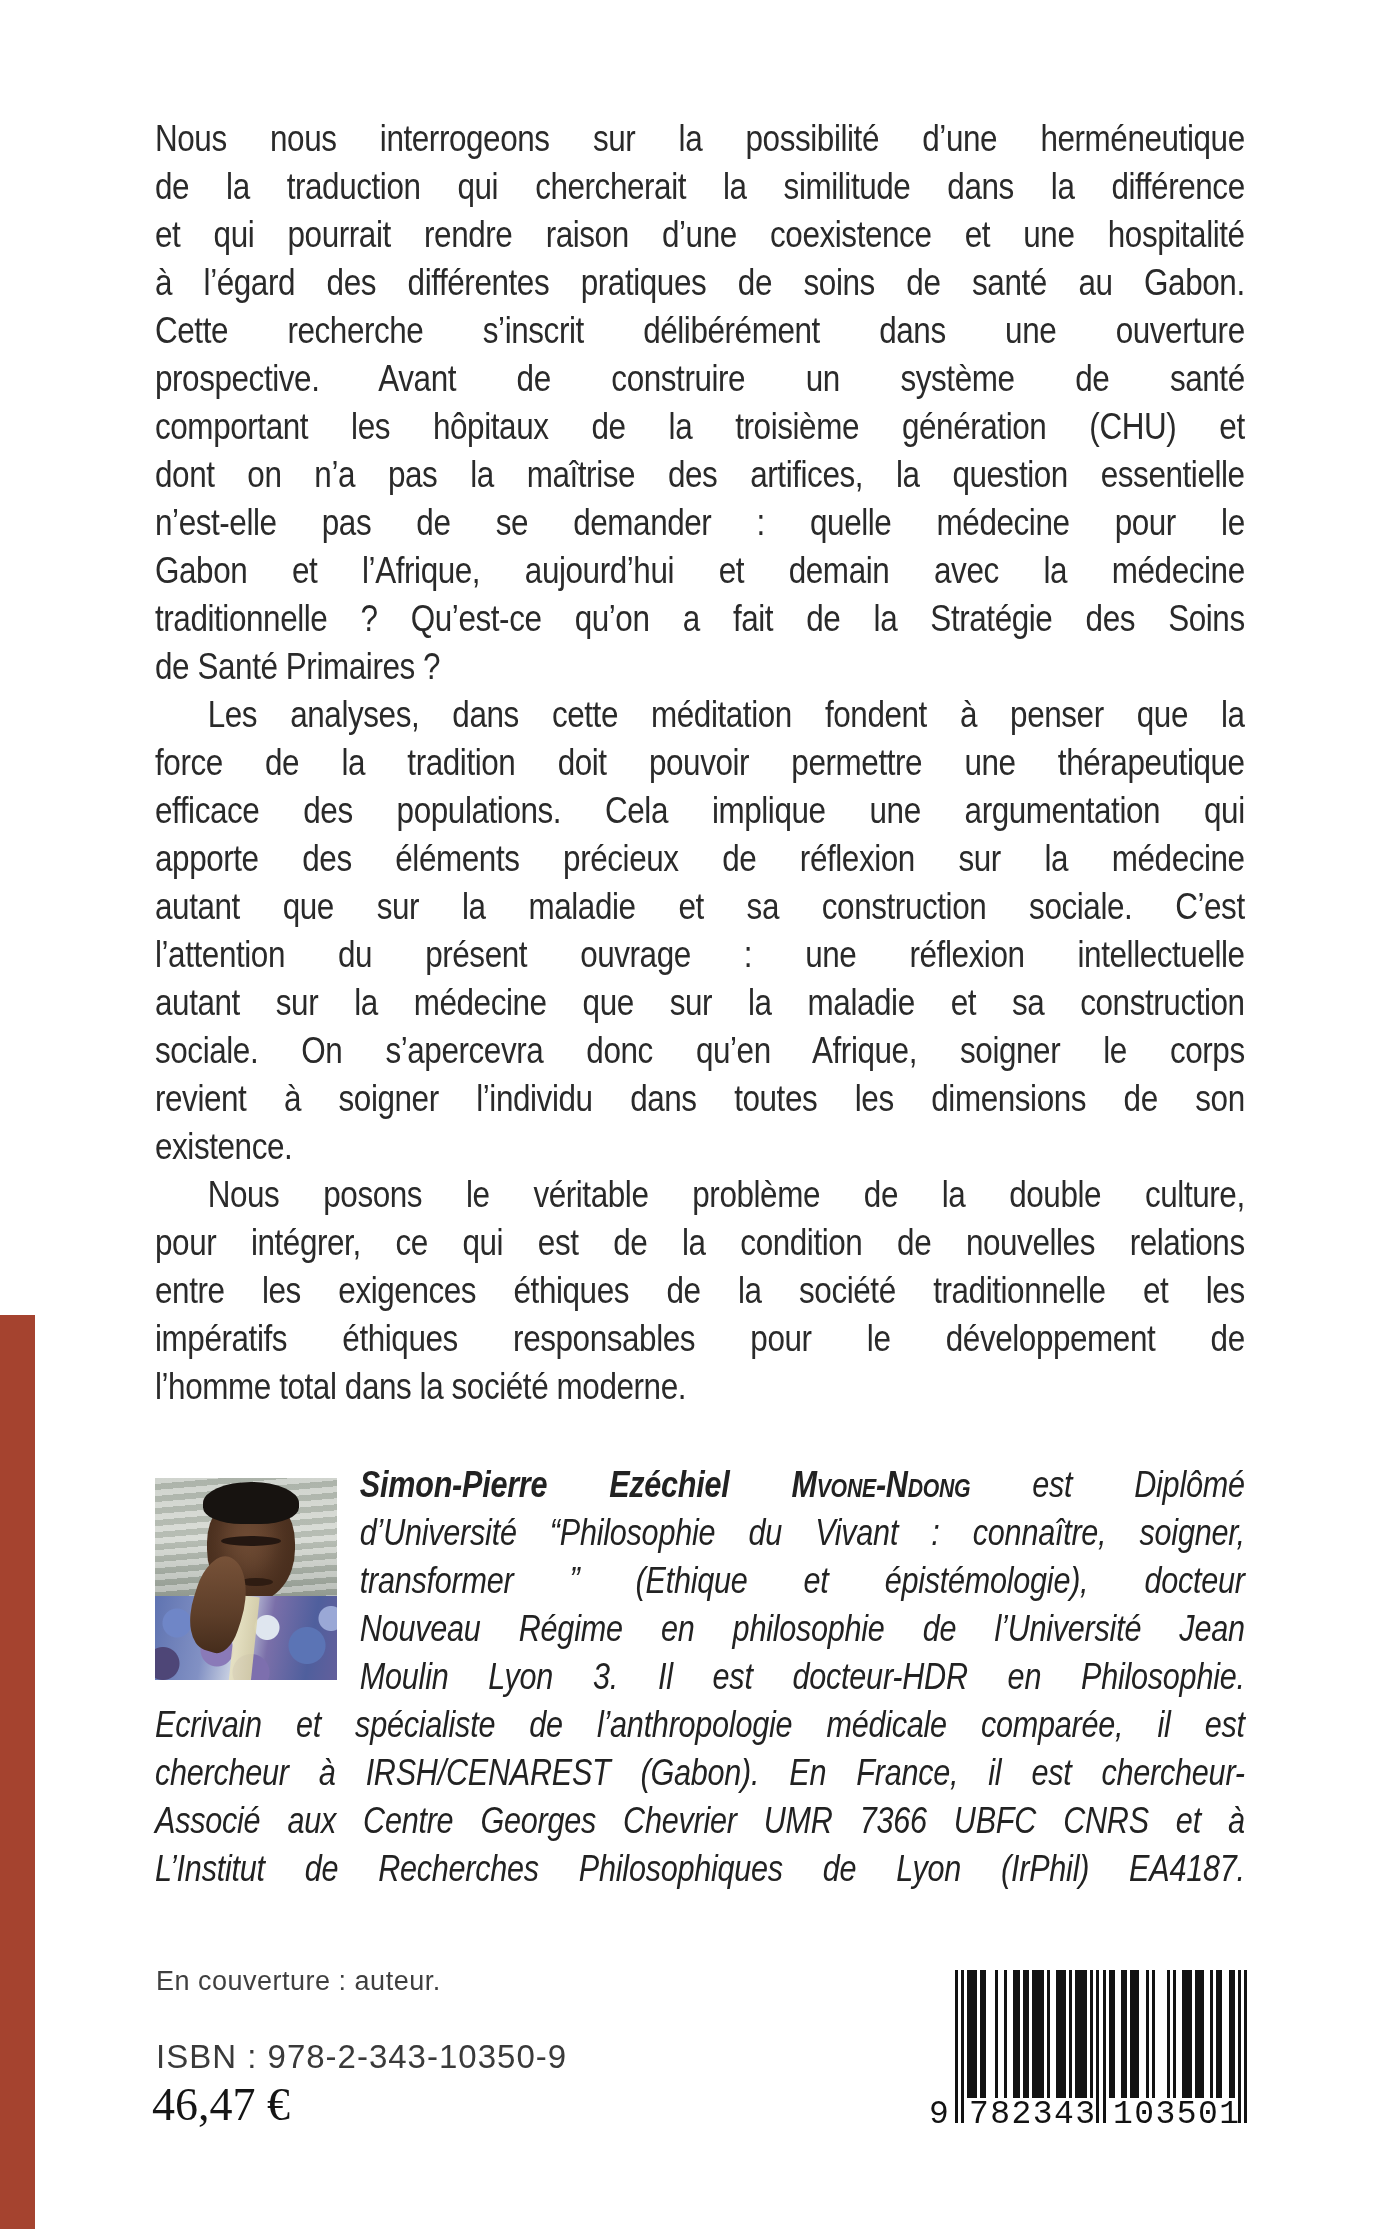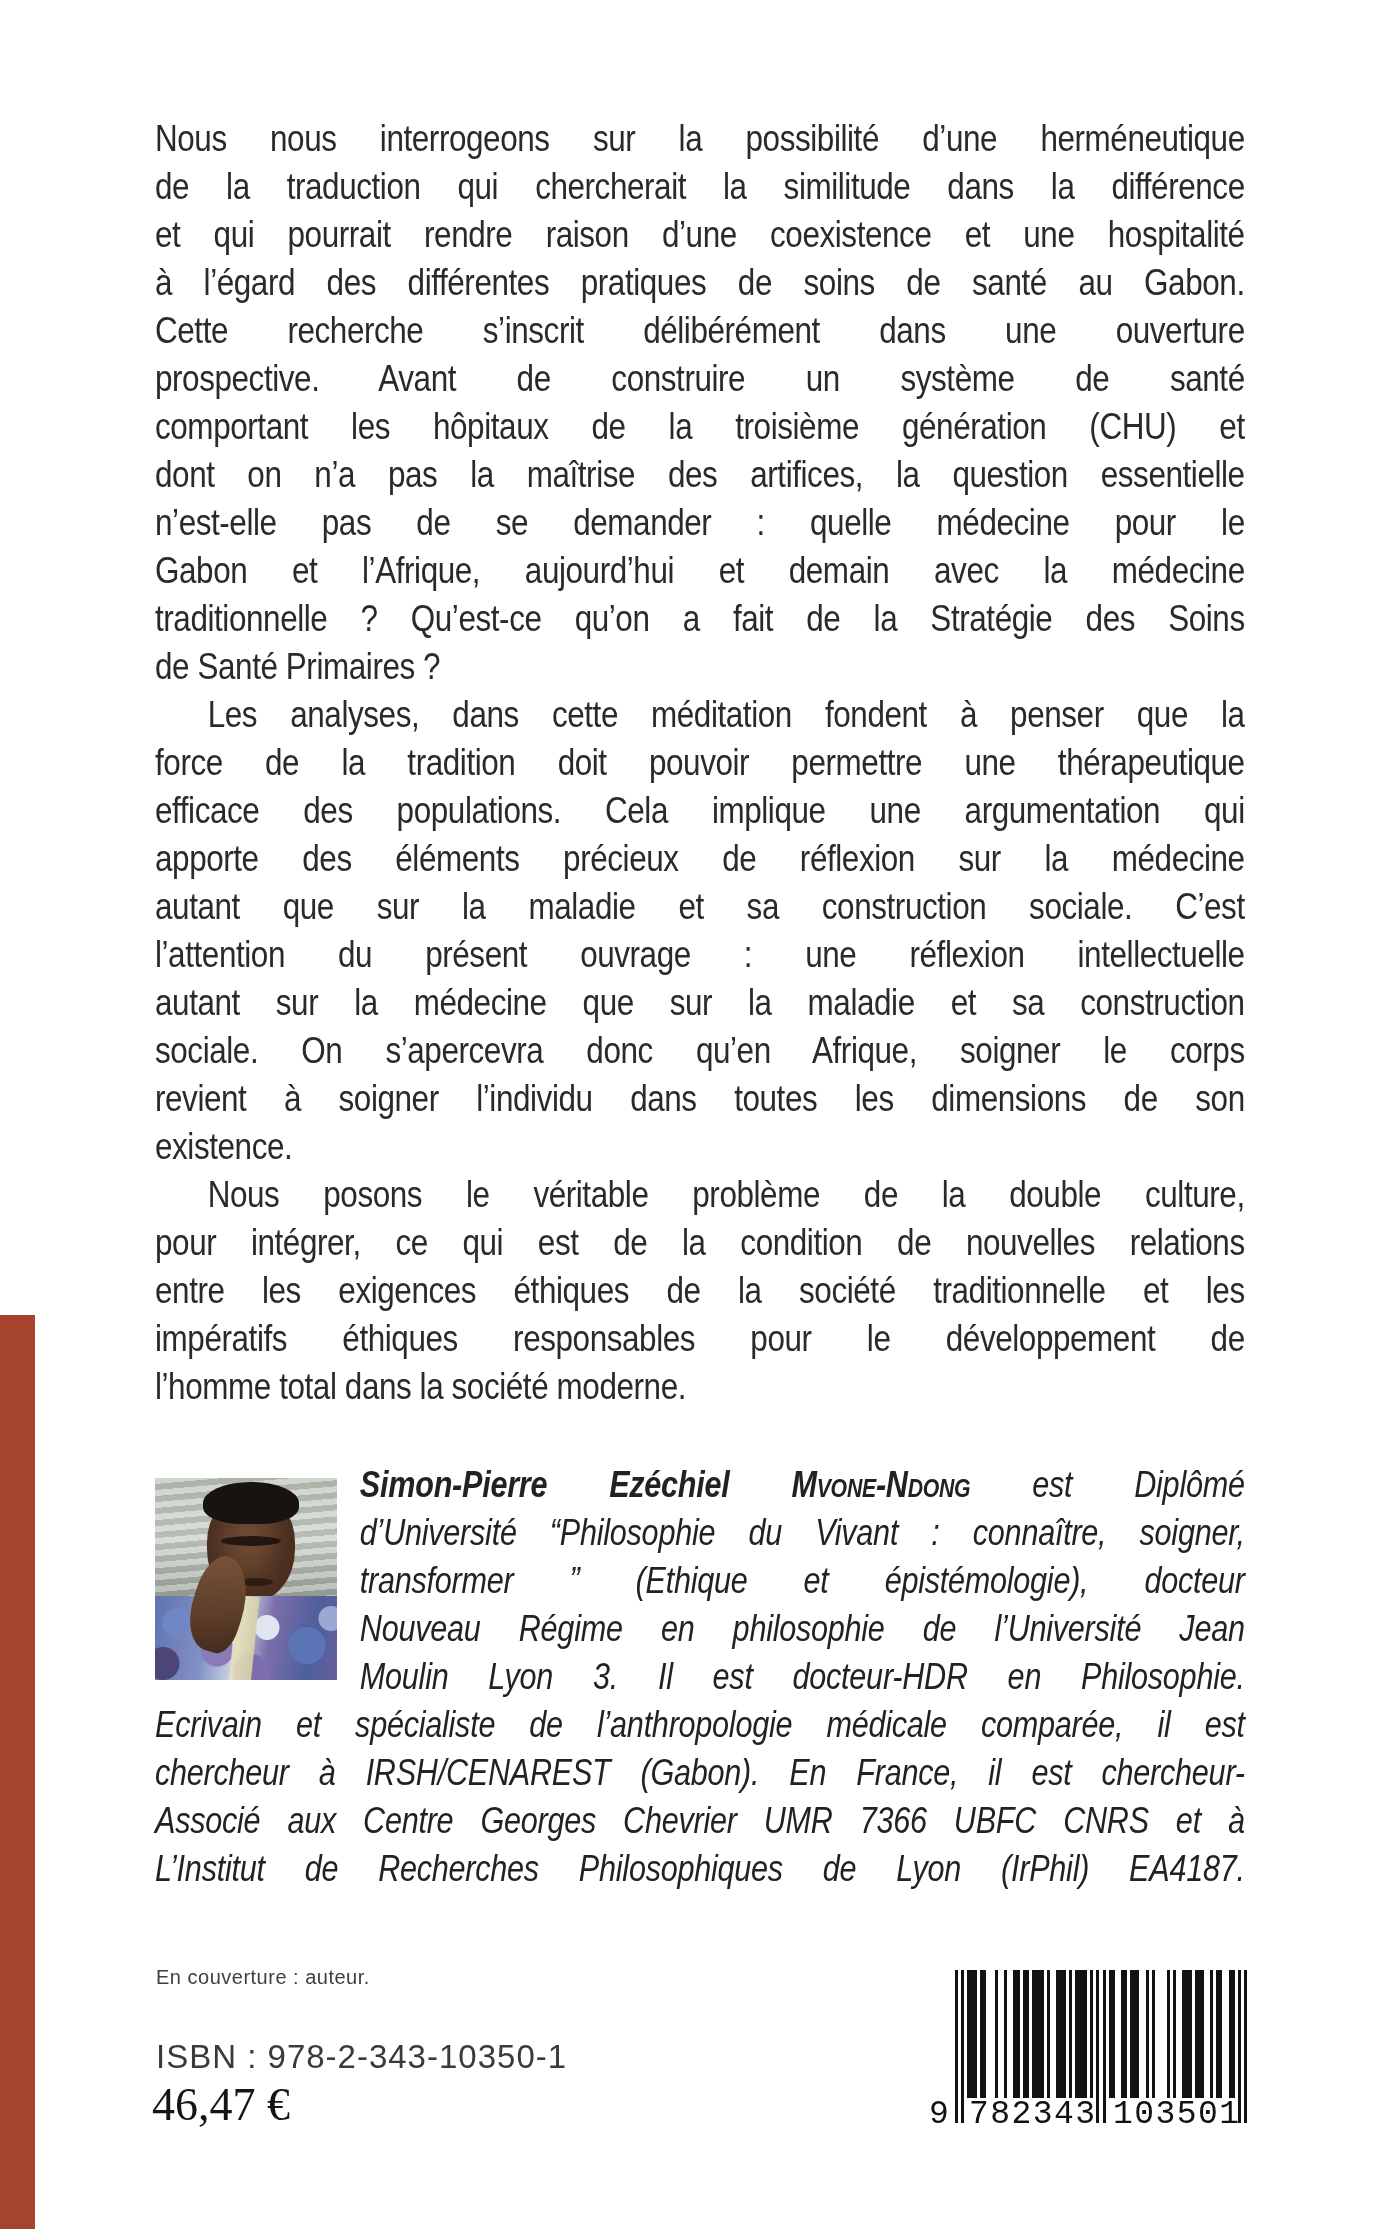--- a/index.html
+++ b/index.html
@@ -65,21 +65,21 @@
       radial-gradient(circle at 8% 75%,#4e4677 0 16px,transparent 17px),
       radial-gradient(circle at 52% 85%,#7d6fae 0 18px,transparent 19px),
       linear-gradient(100deg,#5a6fae 0%,#8291c4 30%,#cdd4e4 46%,#7a6fa9 60%,#4f5f9d 80%,#6a5f9b 100%);
   }
   .photo .stripe{
     position:absolute;left:78px;top:118px;width:22px;height:90px;transform:rotate(6deg);
     background:linear-gradient(90deg,#e8e2c0,#d9d2a8);opacity:.9;
   }
 
   
-  .cover-credit{position:absolute;left:156px;top:1966px;font-size:20px;color:#3f3f3f;letter-spacing:0.5px;}
+  .cover-credit{position:absolute;left:156px;top:1966px;font-size:27px;color:#3f3f3f;letter-spacing:0.5px;}
   .isbn{position:absolute;left:156px;top:2038px;font-size:33px;color:#3a3a3a;letter-spacing:1px;}
   .price{position:absolute;left:152px;top:2078px;font-family:"Liberation Serif",serif;font-size:46px;color:#151515;}
 
   
   .barcode{position:absolute;left:955px;top:1970px;width:292px;height:160px;}
   .barcode .bar{position:absolute;top:0;background:#121212;height:128px;}
   .barcode .bar.tall{height:153px;}
   .bc-digits{position:absolute;top:126px;height:34px;font-family:"Liberation Mono",monospace;font-size:33px;color:#121212;display:flex;justify-content:space-between;}
   .bc-first{left:-26px;width:22px;}
   .bc-left{left:14px;width:126px;}
@@ -136,21 +136,21 @@
     <div class="line beside">transformer ” (Ethique et épistémologie), docteur</div>
     <div class="line beside">Nouveau Régime en philosophie de l’Université Jean</div>
     <div class="line beside">Moulin Lyon 3. Il est docteur-HDR en Philosophie.</div>
     <div class="line">Ecrivain et spécialiste de l’anthropologie médicale comparée, il est</div>
     <div class="line">chercheur à IRSH/CENAREST (Gabon). En France, il est chercheur-</div>
     <div class="line">Associé aux Centre Georges Chevrier UMR 7366 UBFC CNRS et à</div>
     <div class="line">L’Institut de Recherches Philosophiques de Lyon (IrPhil) EA4187.</div>
   </div>
 
 <div class="cover-credit">En couverture : auteur.</div>
-<div class="isbn">ISBN : 978-2-343-10350-1</div>
+<div class="isbn">ISBN : 978-2-343-10350-9</div>
 <div class="price">46,47 €</div>
 
 <div class="barcode">
   <div id="bars">
       <div class="bar tall" style="left: 0px; width: 3.07px;"></div>
       <div class="bar tall" style="left: 6.15px; width: 3.07px;"></div>
       <div class="bar" style="left: 12.29px; width: 9.22px;"></div>
       <div class="bar" style="left: 24.59px; width: 6.15px;"></div>
       <div class="bar" style="left: 39.96px; width: 3.07px;"></div>
       <div class="bar" style="left: 49.18px; width: 3.07px;"></div>

